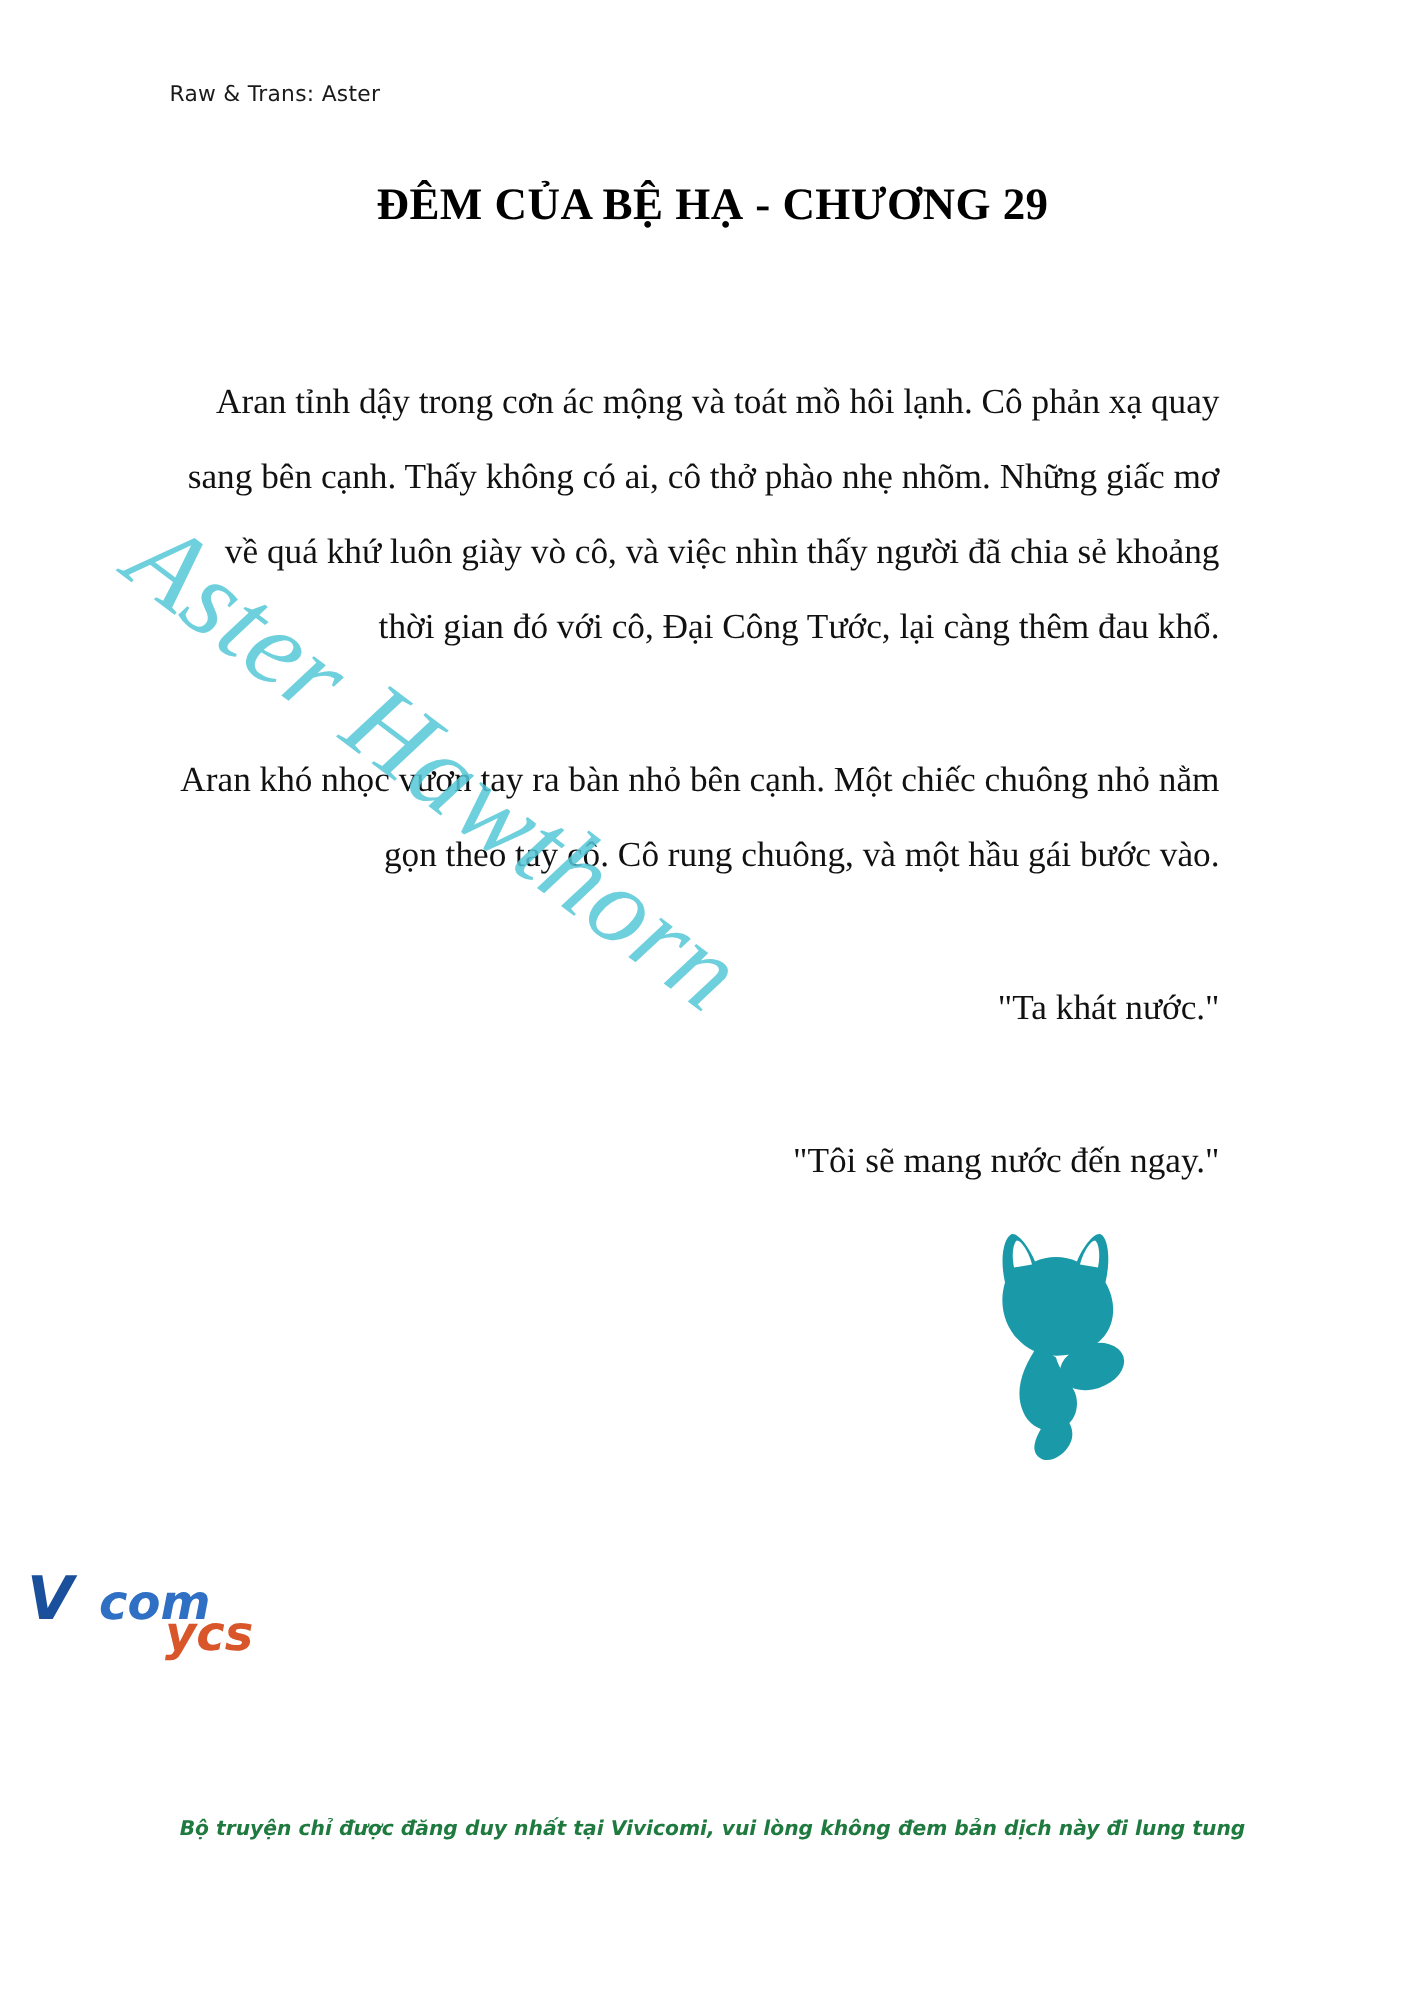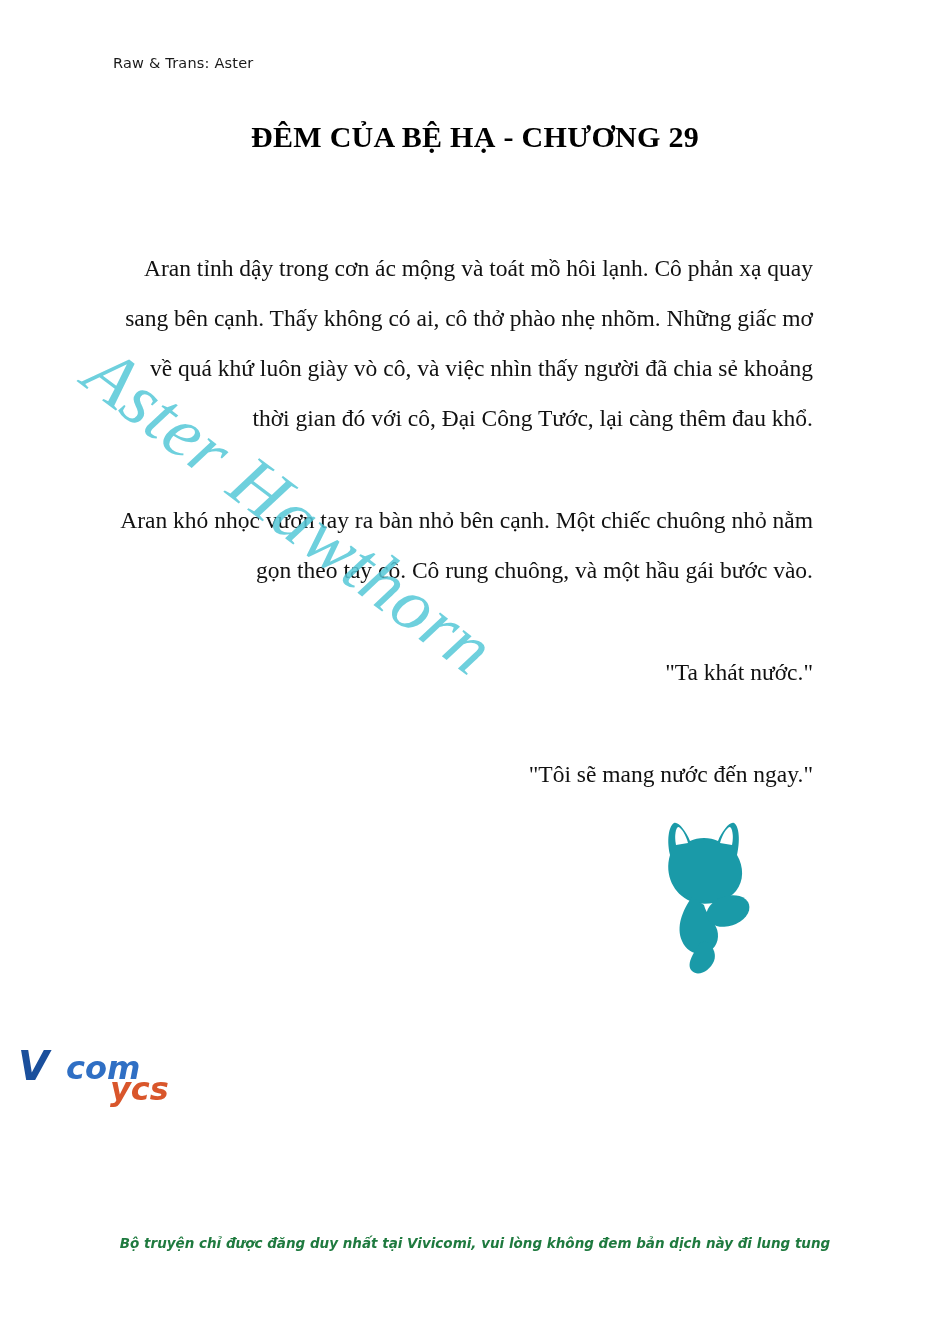--- a/index.html
+++ b/index.html
@@ -99,21 +99,21 @@
     top: 1207px;
     width: 950px;
     text-align: center;
     font-family: "DejaVu Sans", sans-serif;
     font-weight: bold;
     font-style: italic;
     font-size: 13.5px;
     color: #1f7a3f;
     line-height: 25px;
   }
-  .footer-note div { display: block; margin-top: 24px; }
+  .footer-note div { display: block; }
 
   
   .logo {
     position: absolute;
     left: 18px;
     bottom: 6px;
     width: 150px;
     height: 52px;
   }
   .logo-v {

